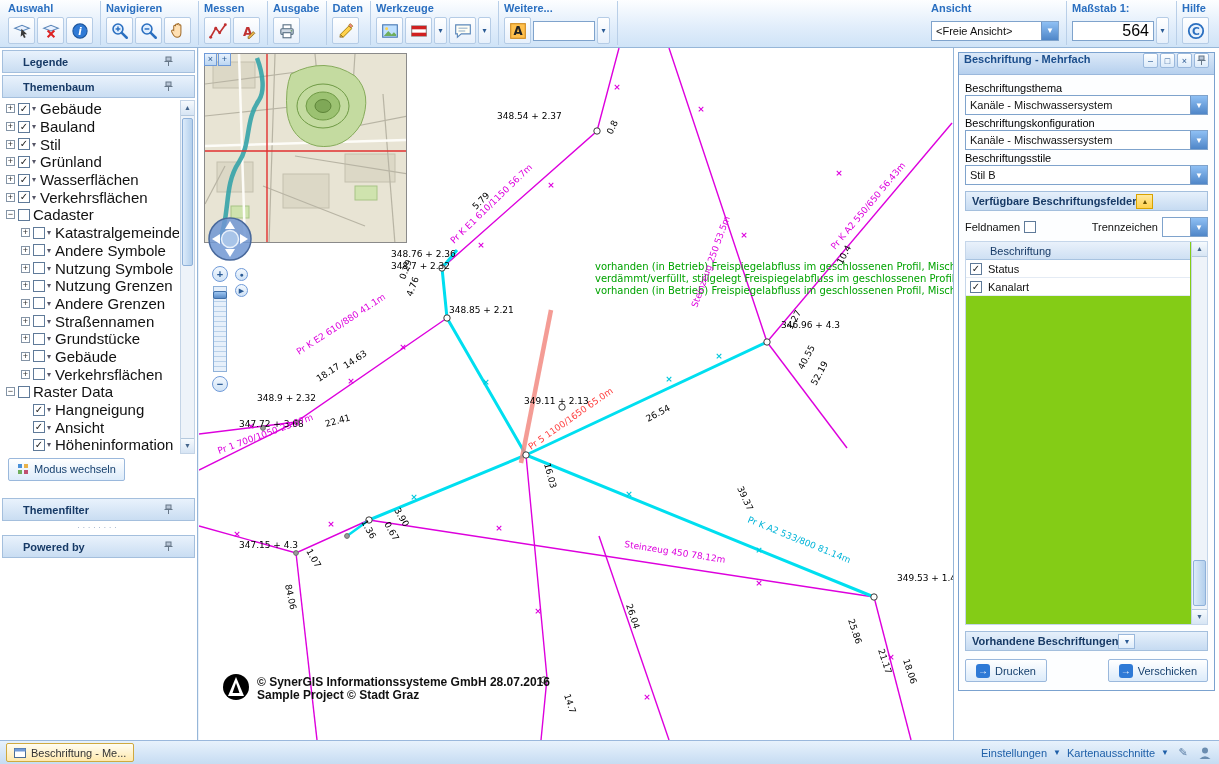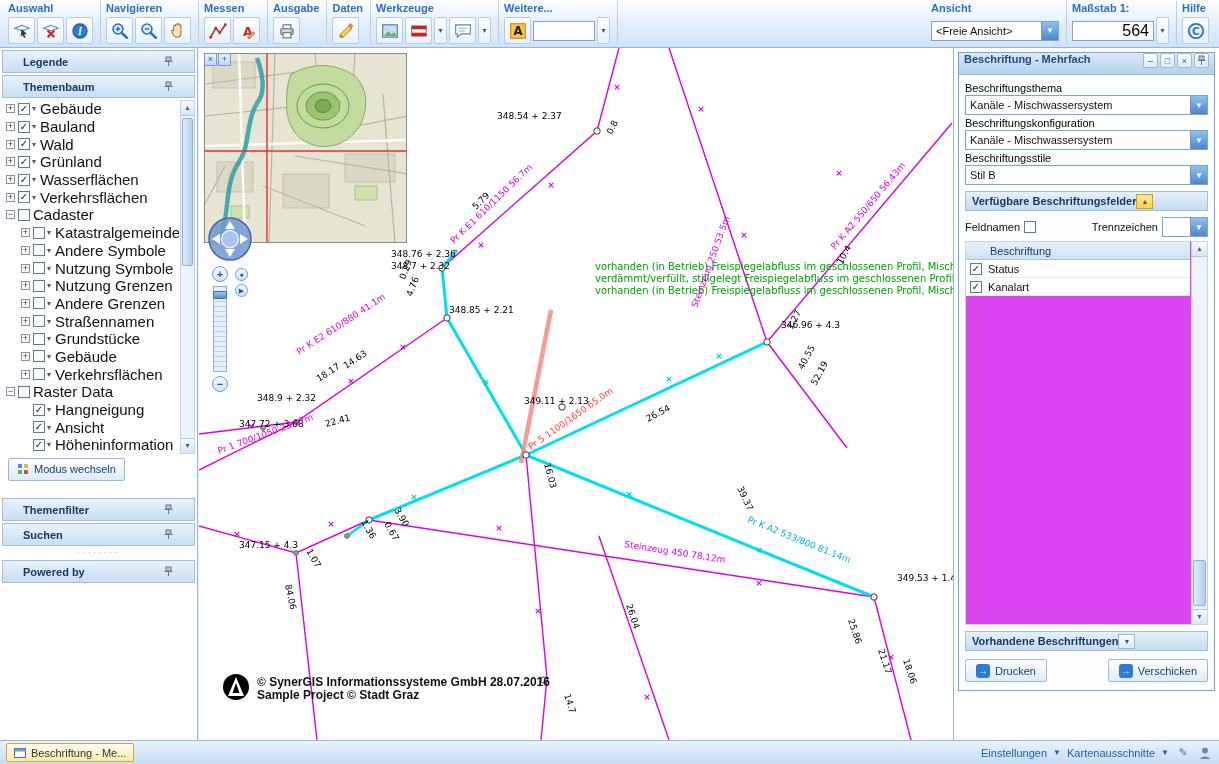--- a/index.html
+++ b/index.html
@@ -64,21 +64,21 @@
   .rtitle{height:22px;background:linear-gradient(#dce9f8,#b6d0ee);display:flex;align-items:flex-start;padding:0 5px;border-bottom:1px solid #9ab8dc;}
   .rtitle .ttxt{flex:1;font-weight:bold;color:#1c4e8c;white-space:nowrap;overflow:hidden;}
   .ticon{width:15px;height:15px;margin-left:2px;border:1px solid #9ab8dc;border-radius:2px;background:linear-gradient(#fff,#dcebfa);display:flex;align-items:center;justify-content:center;font-size:9px;color:#2a5a94;cursor:pointer;}
   .rbody{padding:5px 6px 8px 6px;}
   .rlabel{font-size:11px;color:#000;margin:2px 0 1px 0;}
   .secbar{height:20px;margin-top:6px;background:linear-gradient(#e6f0fb,#c6dbf2);border:1px solid #a4bfdd;display:flex;align-items:center;justify-content:flex-start;padding:0 3px 0 6px;font-weight:bold;color:#173a66;}
   .secbtn{width:17px;height:15px;border:1px solid #d8a200;background:linear-gradient(#ffe9a0,#ffd24d);color:#6b5200;font-size:7px;text-align:center;line-height:13px;cursor:pointer;}
   .secbtn.plain{border:1px solid #9ab8dc;background:linear-gradient(#fff,#dcebfa);color:#2a5a94;}
   .feldrow{display:flex;align-items:center;margin:6px 0 4px 0;gap:4px;}
   .feldrow .right{margin-left:auto;display:flex;align-items:center;gap:4px;}
-  .fieldbox{position:relative;height:384px;border:1px solid #c5d6ea;background:#d946ef;}
+  .fieldbox{position:relative;height:384px;border:1px solid #c5d6ea;background:#84cc16;}
   .ftable{position:absolute;left:0;top:0;right:17px;}
   .fhead{height:18px;background:linear-gradient(#e9f1fb,#cfe0f3);border-bottom:1px solid #a8c3e0;display:flex;align-items:center;padding-left:24px;font-size:11px;color:#173a66;}
   .frow{height:18px;display:flex;align-items:center;border-bottom:1px solid #e4ebf4;padding-left:4px;gap:6px;background:#fff;}
   .fvscroll{position:absolute;right:0;top:0;bottom:0;width:16px;background:#eef3f9;border-left:1px solid #c4d4e6;}
   .btnrow{display:flex;justify-content:space-between;margin-top:8px;}
   .rbtn{display:flex;align-items:center;gap:5px;height:23px;padding:0 10px;border:1px solid #9ab8dc;border-radius:2px;background:linear-gradient(#ffffff,#dcebfa);color:#16406e;cursor:pointer;}
   .rbtn .bico{width:14px;height:14px;border-radius:3px;background:#2f7ad6;color:#fff;font-size:10px;line-height:14px;text-align:center;}
 
   
   .taskbar{position:absolute;left:0;right:0;bottom:0;height:24px;background:linear-gradient(#e8f2fc,#c6dcf2);border-top:1px solid #9ab8dc;display:flex;align-items:center;padding:0 6px;gap:6px;justify-content:flex-end;}
@@ -297,21 +297,21 @@
           <div class="tree-row" style="padding-left: 4px;">
             <span class="expander">+</span>
             <span class="cbx">✓</span>
             <span class="larrow">▾</span>
             <span class="tlabel">Bauland</span>
           </div>
           <div class="tree-row" style="padding-left: 4px;">
             <span class="expander">+</span>
             <span class="cbx">✓</span>
             <span class="larrow">▾</span>
-            <span class="tlabel">Wald</span>
+            <span class="tlabel">Stil</span>
           </div>
           <div class="tree-row" style="padding-left: 4px;">
             <span class="expander">+</span>
             <span class="cbx">✓</span>
             <span class="larrow">▾</span>
             <span class="tlabel">Grünland</span>
           </div>
           <div class="tree-row" style="padding-left: 4px;">
             <span class="expander">+</span>
             <span class="cbx">✓</span>
@@ -420,28 +420,20 @@
             <rect x="7" y="1" width="4" height="4" fill="#e8b24a"></rect>
             <rect x="1" y="7" width="4" height="4" fill="#6fae5d"></rect>
             <rect x="7" y="7" width="4" height="4" fill="#c05070"></rect>
           </svg>
         <span>Modus wechseln</span>
       </div>
     </div>
     <div class="lp-gap"></div>
     <div class="phead">
       <span>Themenfilter</span>
-      <svg width="11" height="11">
-          <rect x="3" y="1" width="5" height="4" fill="#b9c6d6" stroke="#667788"></rect>
-          <line x1="1.5" y1="5.5" x2="9.5" y2="5.5" stroke="#667788"></line>
-          <line x1="5.5" y1="5.5" x2="5.5" y2="10" stroke="#667788"></line>
-        </svg>
-    </div>
-    <div class="phead">
-      <span>Suchen</span>
       <svg width="11" height="11">
           <rect x="3" y="1" width="5" height="4" fill="#b9c6d6" stroke="#667788"></rect>
           <line x1="1.5" y1="5.5" x2="9.5" y2="5.5" stroke="#667788"></line>
           <line x1="5.5" y1="5.5" x2="5.5" y2="10" stroke="#667788"></line>
         </svg>
     </div>
     <div class="dots-row">........</div>
     <div class="phead">
       <span>Powered by</span>
       <svg width="11" height="11">

